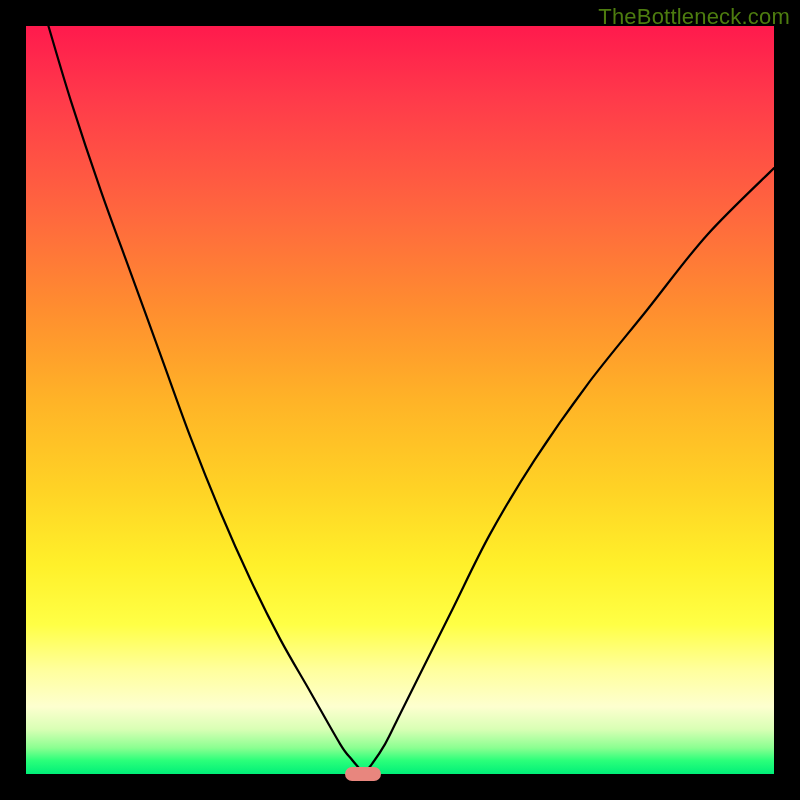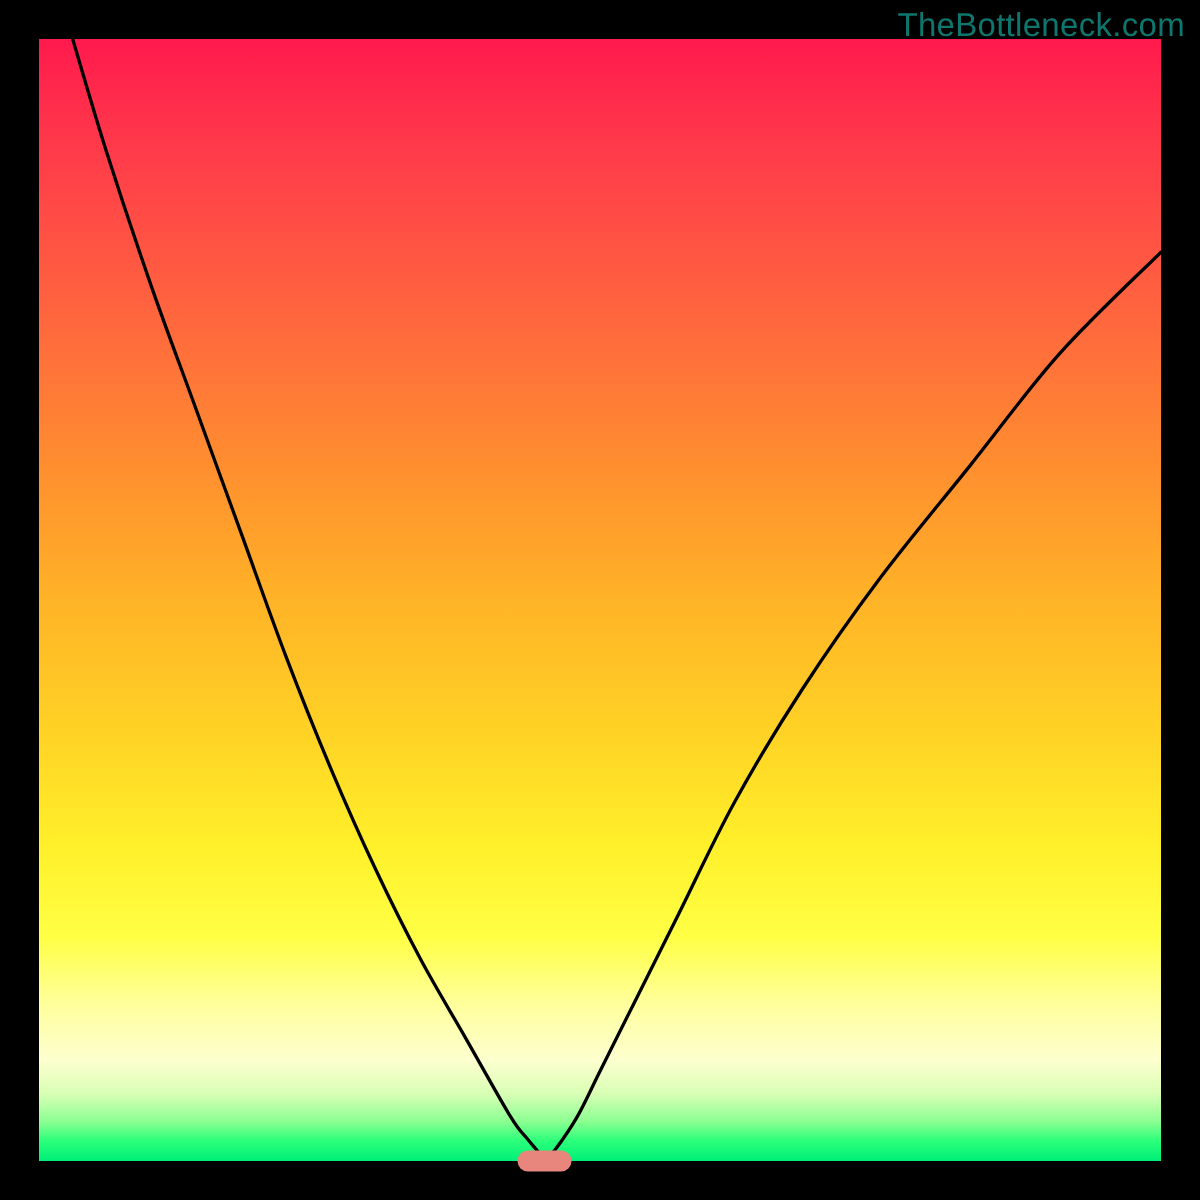--- a/index.html
+++ b/index.html
@@ -38,21 +38,21 @@
       #d9ffb5 94%,
       #8bff91 96.5%,
       #2bff7a 98.2%,
       #00ef78 100%
     );
   }
   .watermark {
     position: absolute;
     top: 4px;
     right: 10px;
-    color: #0f766e;
+    color: #4d7c0f;
     font-size: 22px;
     font-weight: 500;
     letter-spacing: 0.2px;
     user-select: none;
   }
   svg.curves {
     position: absolute;
     left: 0;
     top: 0;
     width: 748px;

